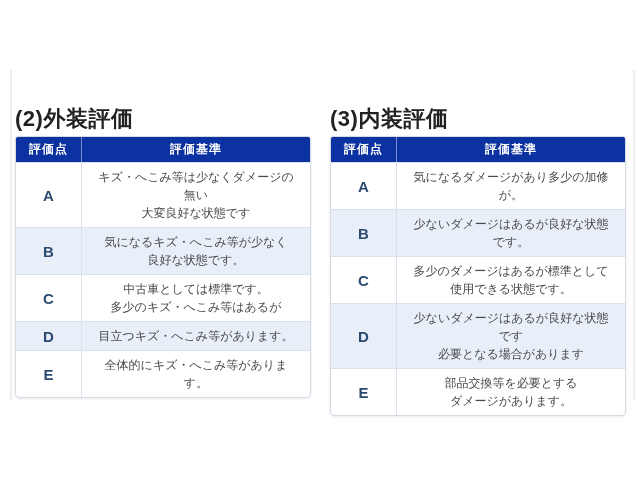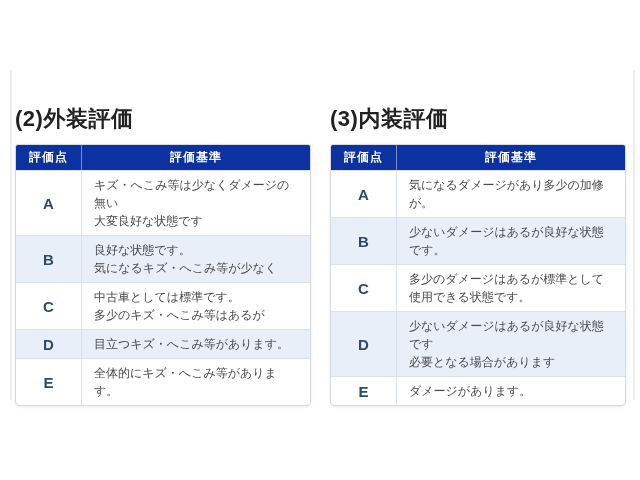--- a/index.html
+++ b/index.html
@@ -20,30 +20,31 @@
   .panel-edge.right { left: 633px; }
 
   .section {
     position: absolute; top: 104px; width: 300px;
   }
   .section.exterior { left: 15px; }
   .section.interior { left: 330px; }
 
   .section-title {
     font-size: 22px; font-weight: bold; color: #222222;
-    letter-spacing: 0.5px; margin-bottom: 10px;
+    letter-spacing: 0.5px; margin-bottom: 2px;
   }
 
   .eval-table {
     width: 296px;
     border: 1px solid #d6dbe2;
     border-radius: 3px 3px 5px 5px;
     box-shadow: 0 1px 3px rgba(20,40,90,0.10);
     background: #f0abfc;
     overflow: hidden;
+    text-align: center;
   }
 
   .thead {
     display: flex; align-items: stretch;
     background: #0b32a0;
     height: 25px;
   }
   .th {
     color: #ffffff; font-size: 12px; font-weight: bold;
     display: flex; align-items: center; justify-content: center;
@@ -89,22 +90,22 @@
       <div class="trow">
         <div class="td-grade">A</div>
         <div class="td-criteria">
           <div class="crit-line">キズ・へこみ等は少なくダメージの無い</div>
           <div class="crit-line">大変良好な状態です</div>
         </div>
       </div>
       <div class="trow striped">
         <div class="td-grade">B</div>
         <div class="td-criteria">
+          <div class="crit-line">気になるキズ・へこみ等が少なく</div>
           <div class="crit-line">良好な状態です。</div>
-          <div class="crit-line">気になるキズ・へこみ等が少なく</div>
         </div>
       </div>
       <div class="trow">
         <div class="td-grade">C</div>
         <div class="td-criteria">
           <div class="crit-line">中古車としては標準です。</div>
           <div class="crit-line">多少のキズ・へこみ等はあるが</div>
         </div>
       </div>
       <div class="trow striped">
@@ -155,18 +156,19 @@
       <div class="trow striped">
         <div class="td-grade">D</div>
         <div class="td-criteria">
           <div class="crit-line">少ないダメージはあるが良好な状態です</div>
           <div class="crit-line">必要となる場合があります</div>
         </div>
       </div>
       <div class="trow">
         <div class="td-grade">E</div>
         <div class="td-criteria">
+          <div class="crit-line">部品交換等を必要とする</div>
           <div class="crit-line">ダメージがあります。</div>
         </div>
       </div>
     </div>
   </div>
 </div>
 
 </body></html>

